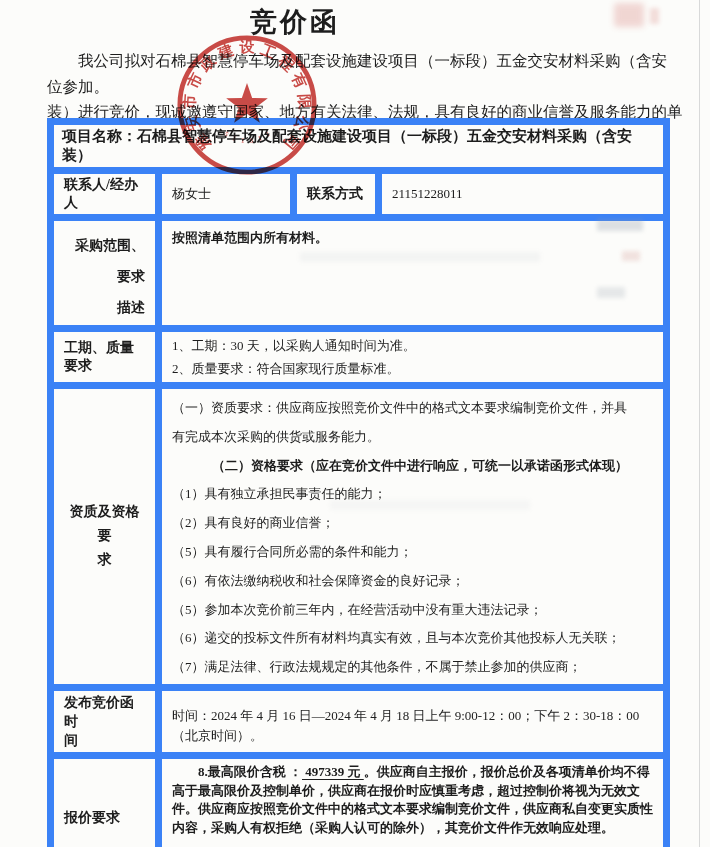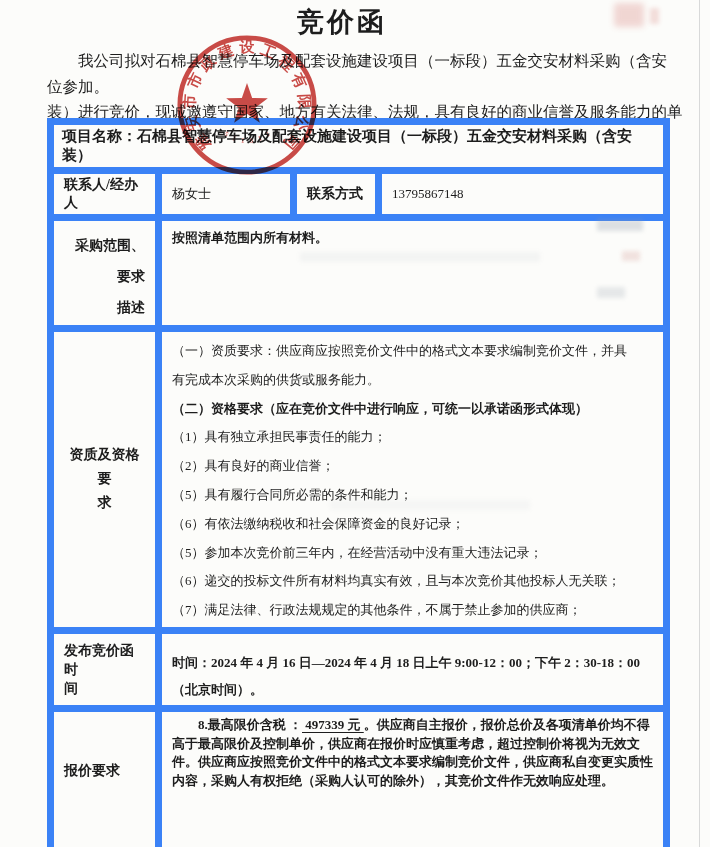--- a/index.html
+++ b/index.html
@@ -5,21 +5,21 @@
   html,body{margin:0;padding:0;}
   body{
     width:710px;height:847px;position:relative;overflow:hidden;
     background:#fcfcfa;
     font-family:"Liberation Serif","DejaVu Serif",serif;
     color:#1d1d1d;
   }
   
   .doc-title{
     position:absolute;top:4px;left:0;width:590px;
-    text-align:center;font-size:27px;font-weight:bold;letter-spacing:3px;padding-left:47px;
+    text-align:center;font-size:27px;font-weight:bold;letter-spacing:3px;
   }
   .intro{
     position:absolute;top:48px;left:47px;width:616px;
     font-size:15.5px;line-height:25.5px;
   }
   .intro .ln{white-space:nowrap;}
   .intro .ln.first{text-indent:2em;}
   
   table.bid{
     position:absolute;left:47px;top:118px;
@@ -41,22 +41,22 @@
   }
   tr.r5 td.lbl{vertical-align:top;padding-top:9px;line-height:31px;text-align:right;}
   tr.r7 td.lbl{text-align:center;line-height:24px;}
   tr.r8 td.lbl{line-height:19px;}
   tr.r9 td.lbl{padding-bottom:26px;}
   td.val{font-size:13px;}
   tr.r5 td.val{vertical-align:top;padding-top:8px;font-weight:bold;}
   tr.r6 td.val{line-height:23px;}
   tr.r7 td.val{vertical-align:top;padding-top:5px;}
   .qline{line-height:28.8px;white-space:nowrap;}
-  .qline.bold{font-weight:bold;}
-  tr.r8 td.val{font-weight:bold;line-height:27px;padding-top:15px;vertical-align:top;}
+  .qline.bold{font-weight:bold;margin-left:40px;}
+  tr.r8 td.val{font-weight:normal;line-height:20px;padding-top:15px;vertical-align:top;}
   tr.r9 td.val{vertical-align:top;padding-top:4px;font-weight:bold;}
   .quote-p1{line-height:18.6px;text-indent:2em;margin:0;}
   .price{text-decoration:underline;text-underline-offset:3px;}
   
   .stamp{
     position:absolute;left:174px;top:32px;width:146px;height:146px;
     mix-blend-mode:multiply;opacity:.88;
   }
   .stamp svg{width:100%;height:100%;}
   .stamp text{font-family:"Liberation Serif","DejaVu Serif",serif;font-weight:bold;}
@@ -90,26 +90,33 @@
       <col style="width:288px">
     </colgroup>
   <tbody>
       <tr class="r1">
     <td colspan="4">项目名称：石棉县智慧停车场及配套设施建设项目（一标段）五金交安材料采购（含安装）</td>
   </tr>
   <tr class="r3">
     <td class="lbl">联系人/经办人</td>
     <td class="val">杨女士</td>
     <td class="lbl">联系方式</td>
-    <td class="val">13795867148</td>
+    <td class="val">21151228011</td>
   </tr>
   <tr class="r5">
     <td class="lbl">采购范围、要求
 描述</td>
     <td class="val" colspan="3">按照清单范围内所有材料。</td>
+  </tr>
+  <tr class="r6">
+    <td class="lbl">工期、质量要求</td>
+    <td class="val" colspan="3">
+      <div>1、工期：30 天，以采购人通知时间为准。</div>
+      <div>2、质量要求：符合国家现行质量标准。</div>
+    </td>
   </tr>
   <tr class="r7">
     <td class="lbl">资质及资格要
 求</td>
     <td class="val" colspan="3">
       <div class="qline">（一）资质要求：供应商应按照竞价文件中的格式文本要求编制竞价文件，并具</div>
       <div class="qline">有完成本次采购的供货或服务能力。</div>
       <div class="qline bold">（二）资格要求（应在竞价文件中进行响应，可统一以承诺函形式体现）</div>
       <div class="qline">（1）具有独立承担民事责任的能力；</div>
       <div class="qline">（2）具有良好的商业信誉；</div>

